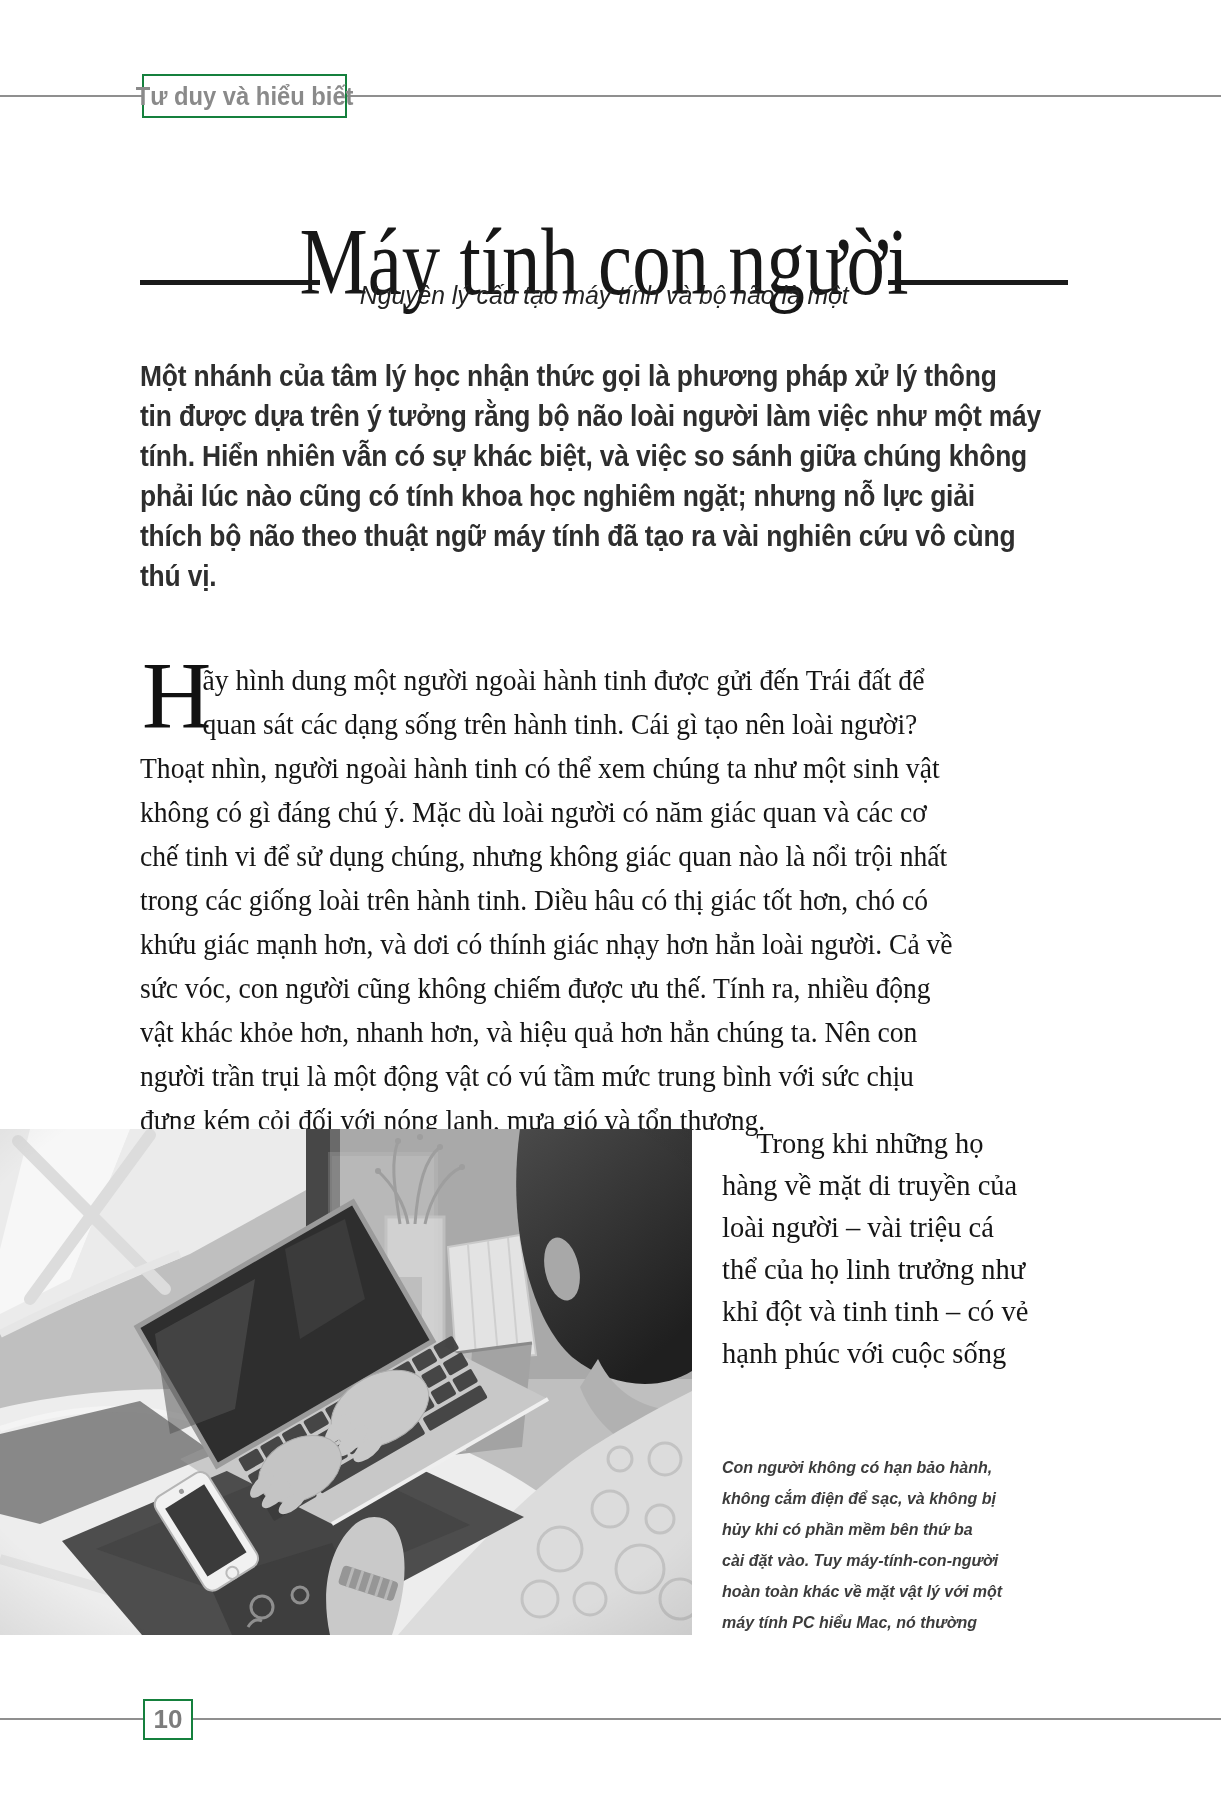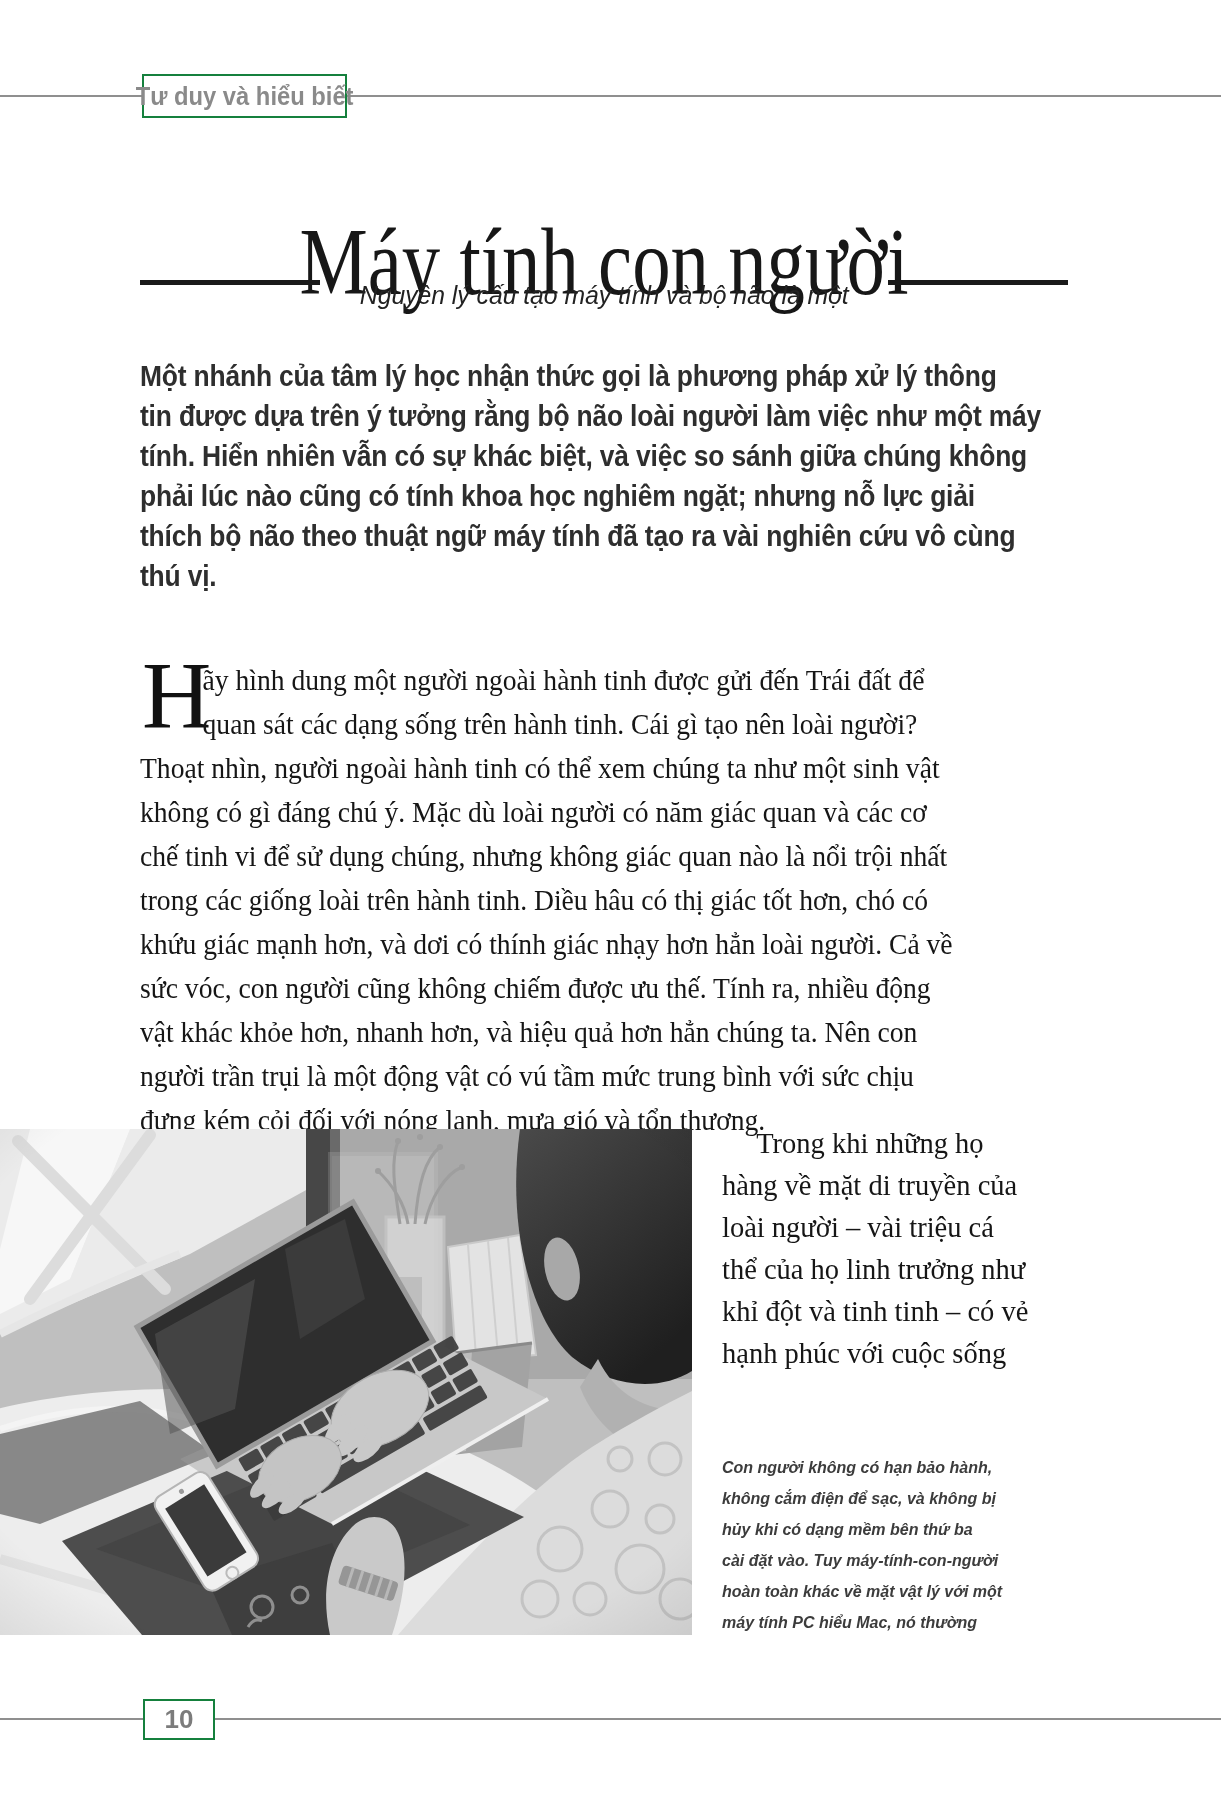--- a/index.html
+++ b/index.html
@@ -8,21 +8,21 @@
 
   .rule { position:absolute; left:0; width:1221px; height:2px; background:#8f8f8f; z-index:1; }
   .rule-header { top:95px; }
   .rule-footer { top:1718px; }
 
   .label-box { position:absolute; background:#fff; border:2px solid #15803d;
                display:flex; align-items:center; justify-content:center; z-index:2; box-sizing:border-box; }
   .header-box { left:142px; top:74px; width:205px; height:44px; }
   .header-box span { color:#8a8a8a; font-weight:bold; font-size:25px; white-space:nowrap;
                      transform:scaleX(.95); }
-  .footer-box { left:143px; top:1699px; width:72px; height:41px; }
+  .footer-box { left:143px; top:1699px; width:50px; height:41px; }
   .footer-box span { color:#7c7c7c; font-weight:bold; font-size:26px; }
 
   .title { position:absolute; left:140px; top:148px; width:928px; text-align:center;
            font-family:"Liberation Serif", serif; font-weight:400; font-size:96px; line-height:100px;
            color:#171717; white-space:nowrap; transform:scaleX(.8); transform-origin:50% 50%; }
 
   .subtitle-row { position:absolute; left:140px; top:280px; width:928px; display:flex; align-items:flex-start;gap:11px; }
   .subtitle-row .bar { flex:1; height:5px; background:#1a1a1a; }
   .subtitle-text { font-style:italic; font-size:26px; color:#222; margin:0 16px; white-space:nowrap;
                    transform:scaleX(.95); }
@@ -234,21 +234,21 @@
     <div class="s-line">hàng về mặt di truyền của</div>
     <div class="s-line">loài người – vài triệu cá</div>
     <div class="s-line">thể của họ linh trưởng như</div>
     <div class="s-line">khỉ đột và tinh tinh – có vẻ</div>
     <div class="s-line">hạnh phúc với cuộc sống</div>
   </div>
 
   <div class="caption">
     <div class="c-line">Con người không có hạn bảo hành,</div>
     <div class="c-line">không cắm điện để sạc, và không bị</div>
-    <div class="c-line">hủy khi có dạng mềm bên thứ ba</div>
+    <div class="c-line">hủy khi có phần mềm bên thứ ba</div>
     <div class="c-line">cài đặt vào. Tuy máy-tính-con-người</div>
     <div class="c-line">hoàn toàn khác về mặt vật lý với một</div>
     <div class="c-line">máy tính PC hiểu Mac, nó thường</div>
   </div>
 
   <div class="rule rule-footer"></div>
   <div class="label-box footer-box">
     <span>10</span>
   </div>
 

